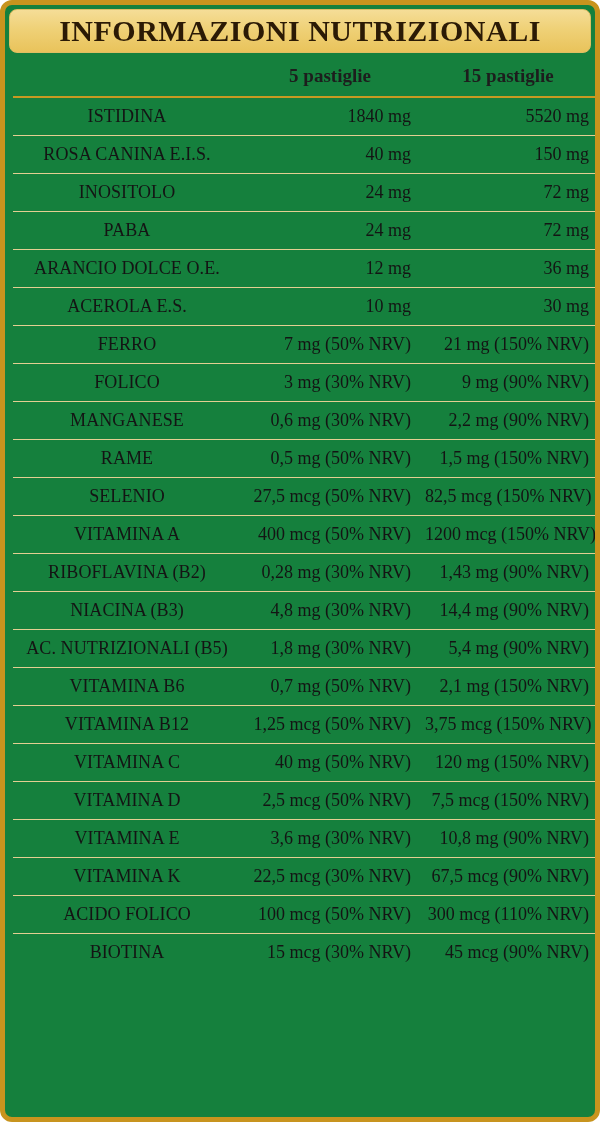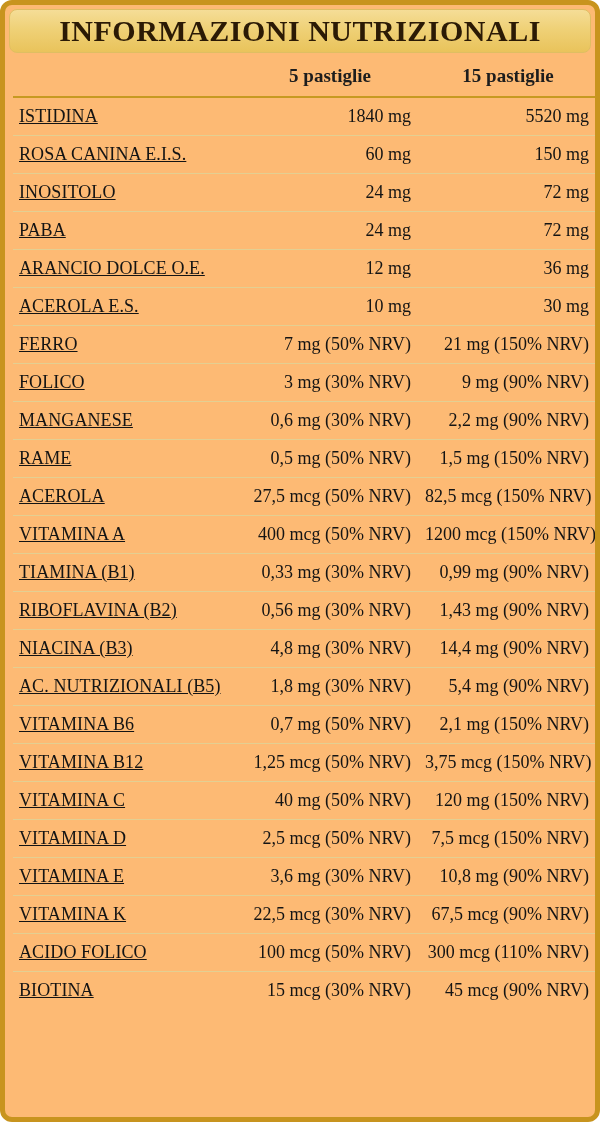--- a/index.html
+++ b/index.html
@@ -10,21 +10,21 @@
     width: 600px;
     height: 1122px;
     background: #ffffff;
     font-family: "Liberation Serif", serif;
   }
   .panel {
     position: relative;
     width: 600px;
     height: 1122px;
     box-sizing: border-box;
-    background: #fdba74;
+    background: #15803d;
     border: 5px solid #c8941e;
     border-radius: 12px;
     overflow: hidden;
   }
   .title-bar {
     height: 44px;
     margin: 4px 4px 0 4px;
     border-radius: 8px;
     background: linear-gradient(to bottom, #f5dd97 0%, #efd177 45%, #e9c35b 100%);
     display: flex;
@@ -64,24 +64,23 @@
     font-family: "Liberation Serif", serif;
     font-size: 18px;
     color: #141414;
     padding: 8px 6px 8px 6px;
     border-bottom: 1px solid #e3cf92;
     white-space: nowrap;
     overflow: hidden;
   }
   tbody tr:last-child td { border-bottom: none; }
   td.name {
-    text-align: left;
+    text-align: center;
     padding-left: 6px;
     letter-spacing: 0.1px;
-    text-decoration: underline;
   }
   td.val {
     text-align: right;
     padding-right: 8px;
   }
 </style>
 </head>
 <body>
 
 <div class="panel">
@@ -104,21 +103,21 @@
       </tr>
     </thead>
     <tbody id="table-body">
         <tr>
           <td class="name">ISTIDINA</td>
           <td class="val">1840 mg</td>
           <td class="val">5520 mg</td>
         </tr>
         <tr>
           <td class="name">ROSA CANINA E.I.S.</td>
-          <td class="val">60 mg</td>
+          <td class="val">40 mg</td>
           <td class="val">150 mg</td>
         </tr>
         <tr>
           <td class="name">INOSITOLO</td>
           <td class="val">24 mg</td>
           <td class="val">72 mg</td>
         </tr>
         <tr>
           <td class="name">PABA</td>
           <td class="val">24 mg</td>
@@ -148,37 +147,32 @@
           <td class="name">MANGANESE</td>
           <td class="val">0,6 mg (30% NRV)</td>
           <td class="val">2,2 mg (90% NRV)</td>
         </tr>
         <tr>
           <td class="name">RAME</td>
           <td class="val">0,5 mg (50% NRV)</td>
           <td class="val">1,5 mg (150% NRV)</td>
         </tr>
         <tr>
-          <td class="name">ACEROLA</td>
+          <td class="name">SELENIO</td>
           <td class="val">27,5 mcg (50% NRV)</td>
           <td class="val">82,5 mcg (150% NRV)</td>
         </tr>
         <tr>
           <td class="name">VITAMINA A</td>
           <td class="val">400 mcg (50% NRV)</td>
           <td class="val">1200 mcg (150% NRV)</td>
         </tr>
         <tr>
-          <td class="name">TIAMINA (B1)</td>
-          <td class="val">0,33 mg (30% NRV)</td>
-          <td class="val">0,99 mg (90% NRV)</td>
-        </tr>
-        <tr>
           <td class="name">RIBOFLAVINA (B2)</td>
-          <td class="val">0,56 mg (30% NRV)</td>
+          <td class="val">0,28 mg (30% NRV)</td>
           <td class="val">1,43 mg (90% NRV)</td>
         </tr>
         <tr>
           <td class="name">NIACINA (B3)</td>
           <td class="val">4,8 mg (30% NRV)</td>
           <td class="val">14,4 mg (90% NRV)</td>
         </tr>
         <tr>
           <td class="name">AC. NUTRIZIONALI (B5)</td>
           <td class="val">1,8 mg (30% NRV)</td>

